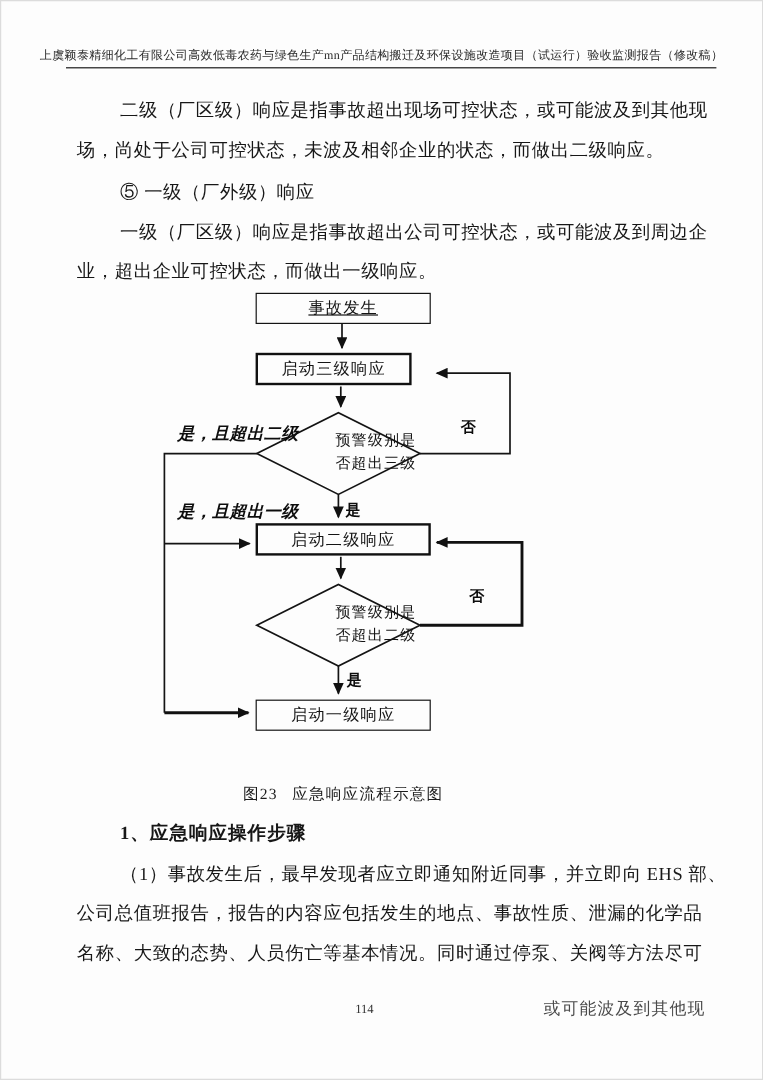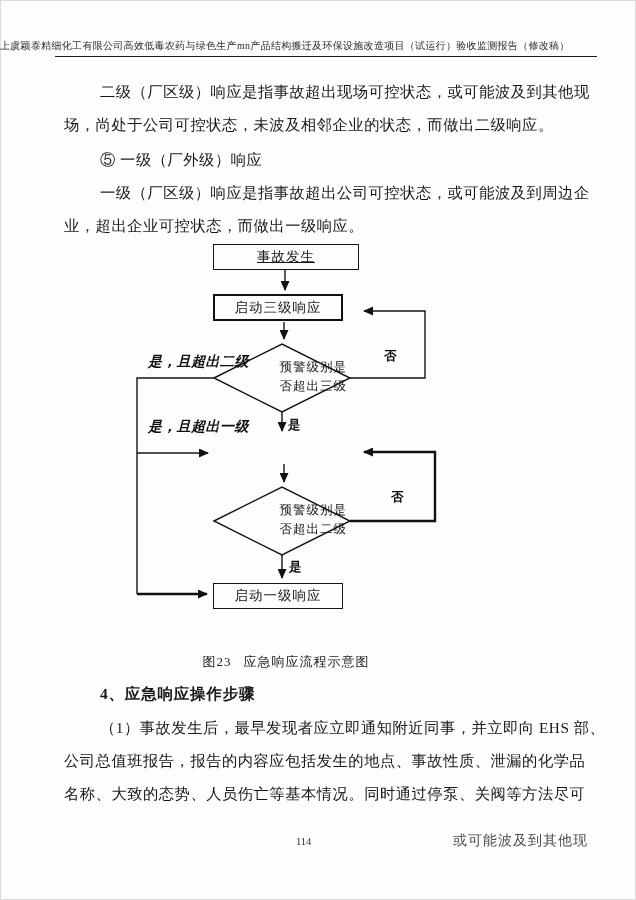--- a/index.html
+++ b/index.html
@@ -5,21 +5,21 @@
   html,body{margin:0;padding:0;background:#e9e9e9;}
   .page{
     position:relative;width:636px;height:900px;margin:0 auto;
     background:#fdfdfd;overflow:hidden;
     font-family:"Liberation Serif","DejaVu Serif",serif;
     color:#1a1a1a;
     box-shadow:inset 0 0 0 1px #dcdcdc;
   }
   .abs{position:absolute;white-space:nowrap;}
   .hdr{
-    left:0;top:39px;width:560px;text-align:center;
+    left:0;top:39px;width:636px;text-align:center;
     font-size:10px;letter-spacing:.3px;color:#2a2a2a;
   }
   .hdr-rule{left:55px;top:56px;width:542px;height:0;border-top:1.5px solid #1a1a1a;}
   .bodyline{font-size:15.3px;letter-spacing:.5px;color:#171717;}
   .indent{left:100px;}
   .noindent{left:64px;}
   .sec-head{font-weight:bold;font-size:15.5px;letter-spacing:.8px;}
   .fc{left:0;top:235px;width:636px;height:395px;}
   .fc svg{position:absolute;left:0;top:0;}
   .node{
@@ -78,21 +78,22 @@
 
       <path d="M350,286 L435,286 L435,217 L364,217" stroke="#111" stroke-width="2.4" fill="none" marker-end="url(#ah)"></path>
 
       <path d="M214,143 L137,143 L137,359" stroke="#141414" stroke-width="1.4" fill="none"></path>
       <path d="M137,218 L208,218" stroke="#141414" stroke-width="1.4" fill="none" marker-end="url(#ah)"></path>
       <path d="M137,359 L207,359" stroke="#111" stroke-width="2.6" fill="none" marker-end="url(#ah)"></path>
     </svg>
 
     <div class="node thin" style="left:213px;top:9px;width:146px;height:26px;text-decoration:underline;">事故发生</div>
     <div class="node bold-b" style="left:213px;top:59px;width:130px;height:27px;">启动三级响应</div>
-    <div class="node thin" style="left:213px;top:348px;width:130px;height:26px;">启动一级响应</div>
+    <div class="node bold-b" style="left:213px;top:201px;width:146px;height:27px;">启动二级响应</div>
+    <div class="node thin" style="left:213px;top:348px;width:146px;height:26px;">启动一级响应</div>
 
     <div class="dtext" style="left:217px;top:123px;width:130px;">
       <div>预警级别是</div>
       <div>否超出三级</div>
     </div>
     <div class="dtext" style="left:217px;top:266px;width:130px;">
       <div>预警级别是</div>
       <div>否超出二级</div>
     </div>
 
@@ -102,21 +103,21 @@
     <div class="elbl elbl-s" style="left:288px;top:182px;">是</div>
     <div class="elbl elbl-s" style="left:391px;top:254px;">否</div>
     <div class="elbl elbl-s" style="left:289px;top:324px;">是</div>
   </div>
 
   <div class="abs caption">
     <span>图23</span>
     <span>应急响应流程示意图</span>
   </div>
 
-  <div class="abs bodyline indent sec-head" style="top:684px;">4、应急响应操作步骤</div>
+  <div class="abs bodyline indent sec-head" style="top:684px;">1、应急响应操作步骤</div>
   <div class="abs bodyline indent" style="top:718px;">（1）事故发生后，最早发现者应立即通知附近同事，并立即向 EHS 部、</div>
   <div class="abs bodyline noindent" style="top:751px;">公司总值班报告，报告的内容应包括发生的地点、事故性质、泄漏的化学品</div>
   <div class="abs bodyline noindent" style="top:784px;">名称、大致的态势、人员伤亡等基本情况。同时通过停泵、关阀等方法尽可</div>
 
   <div class="abs footer-num">114</div>
   <div class="abs stamp">或可能波及到其他现</div>
 
 </div>
 
 </body></html>

